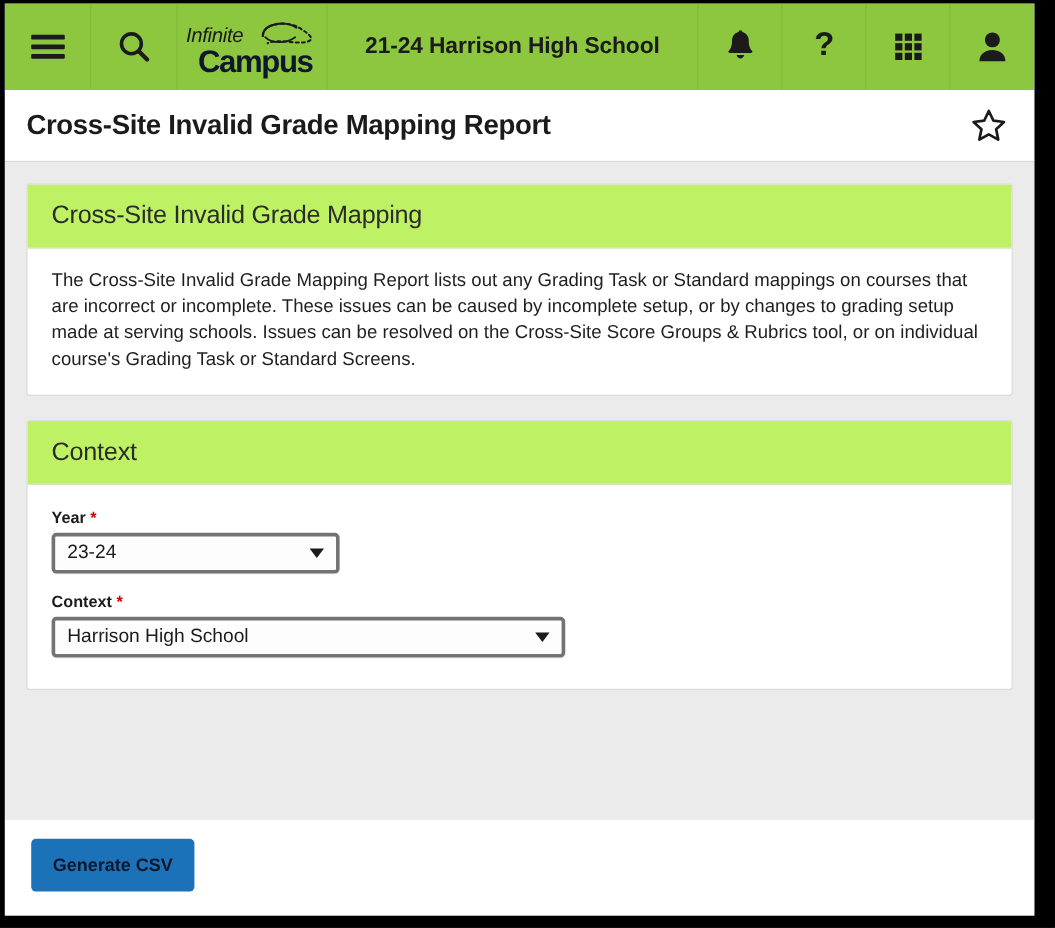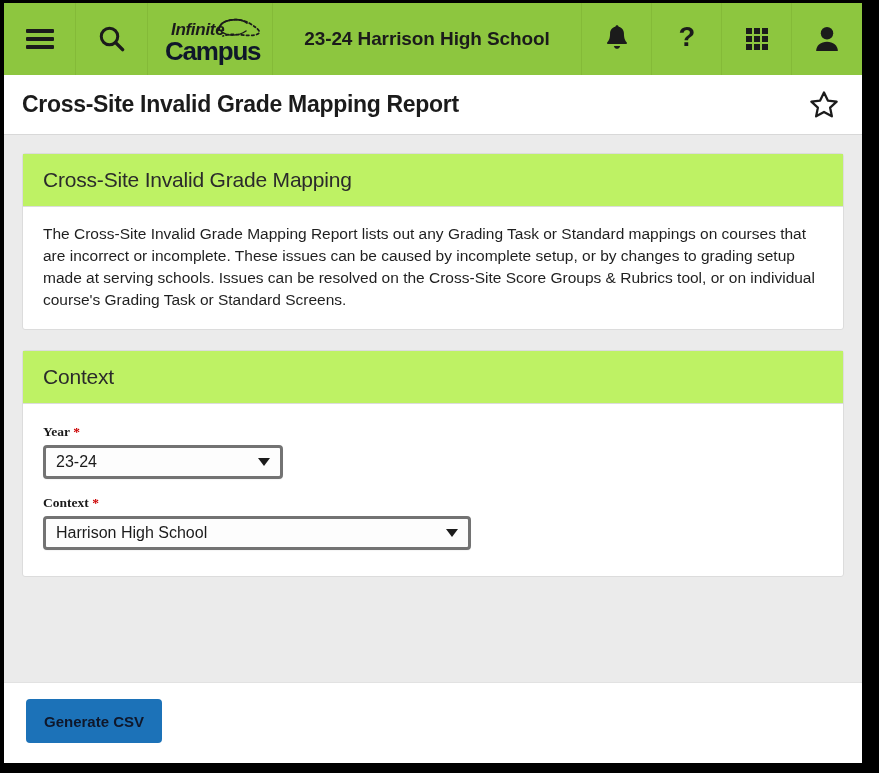--- a/index.html
+++ b/index.html
@@ -59,22 +59,22 @@
     letter-spacing: -0.1px;
   }
 
   
   .hamburger { width: 28px; height: 20px; display: flex; flex-direction: column; justify-content: space-between; }
   .hamburger span { display: block; height: 4px; background: #1b1b1b; border-radius: 1px; }
 
   
   .logo-wrap { position: relative; width: 118px; height: 54px; }
   .logo-infinite {
-    position: absolute; left: 20px; top: 8px;
-    font-style: italic; font-weight: bold;
+    position: absolute; left: 4px; top: 8px;
+    font-style: italic; font-weight: normal;
     font-size: 17px; color: #1b1b1b;
     font-family: "Liberation Sans", sans-serif;
     letter-spacing: -0.3px;
   }
   .logo-campus {
     position: absolute; left: 14px; top: 24px;
     font-weight: bold; font-size: 26px; color: #0f172a;
     font-family: "Liberation Sans", sans-serif;
     letter-spacing: -1.2px;
   }
@@ -140,21 +140,20 @@
   
   .form-body { padding: 20px 20px 26px 20px; }
   .field { margin-bottom: 16px; }
   .field:last-child { margin-bottom: 0; }
   .field-label {
     font-size: 13.5px;
     font-weight: bold;
     color: #1b1b1b;
     margin-bottom: 5px;
     display: block;
-    font-family: Liberation Serif, serif;
   }
   .req-star { color: #cc0000; font-weight: bold; }
 
   .select-box {
     position: relative;
     display: inline-flex;
     align-items: center;
     height: 34px;
     background: #fdfdfd;
     border: 3px solid #737373;
@@ -235,21 +234,21 @@
             <path d="M6 16 C6 5, 26 3, 36 9 C46 15, 50 19, 42 21 C34 23, 20 18, 10 22" fill="none" stroke="#1b1b1b" stroke-width="1.7" stroke-linecap="round" stroke-dasharray="2.5 2.6"></path>
             <path d="M6 16 C6 5, 26 3, 34 9" fill="none" stroke="#1b1b1b" stroke-width="1.7" stroke-linecap="round"></path>
             <path d="M8 17 C14 23, 26 22, 33 17" fill="none" stroke="#1b1b1b" stroke-width="1.5" stroke-linecap="round"></path>
           </svg>
           <div class="logo-infinite">Infinite</div>
           <div class="logo-campus">Campus</div>
         </div>
       </div>
 
       <div class="appbar-cell cell-title">
-        <span class="title-school">23-24 Harrison High School</span>
+        <span class="title-school">21-24 Harrison High School</span>
       </div>
 
       <div class="appbar-cell cell-icon">
         <svg width="28" height="30" viewBox="0 0 24 26">
           <path d="M12 2.2c-3.4 0-6 2.7-6 6.1 0 5.2-1.7 6.9-2.5 7.8-.4.5-.1 1.3.6 1.3h15.8c.7 0 1-.8.6-1.3-.8-.9-2.5-2.6-2.5-7.8 0-3.4-2.6-6.1-6-6.1z" fill="#1b1b1b"></path>
           <path d="M12 1.1c-.8 0-1.4.6-1.4 1.4S11.2 3.9 12 3.9s1.4-.6 1.4-1.4S12.8 1.1 12 1.1z" fill="#1b1b1b"></path>
           <path d="M9.3 19c.3 1.5 1.4 2.5 2.7 2.5s2.4-1 2.7-2.5H9.3z" fill="#1b1b1b"></path>
         </svg>
       </div>
 

